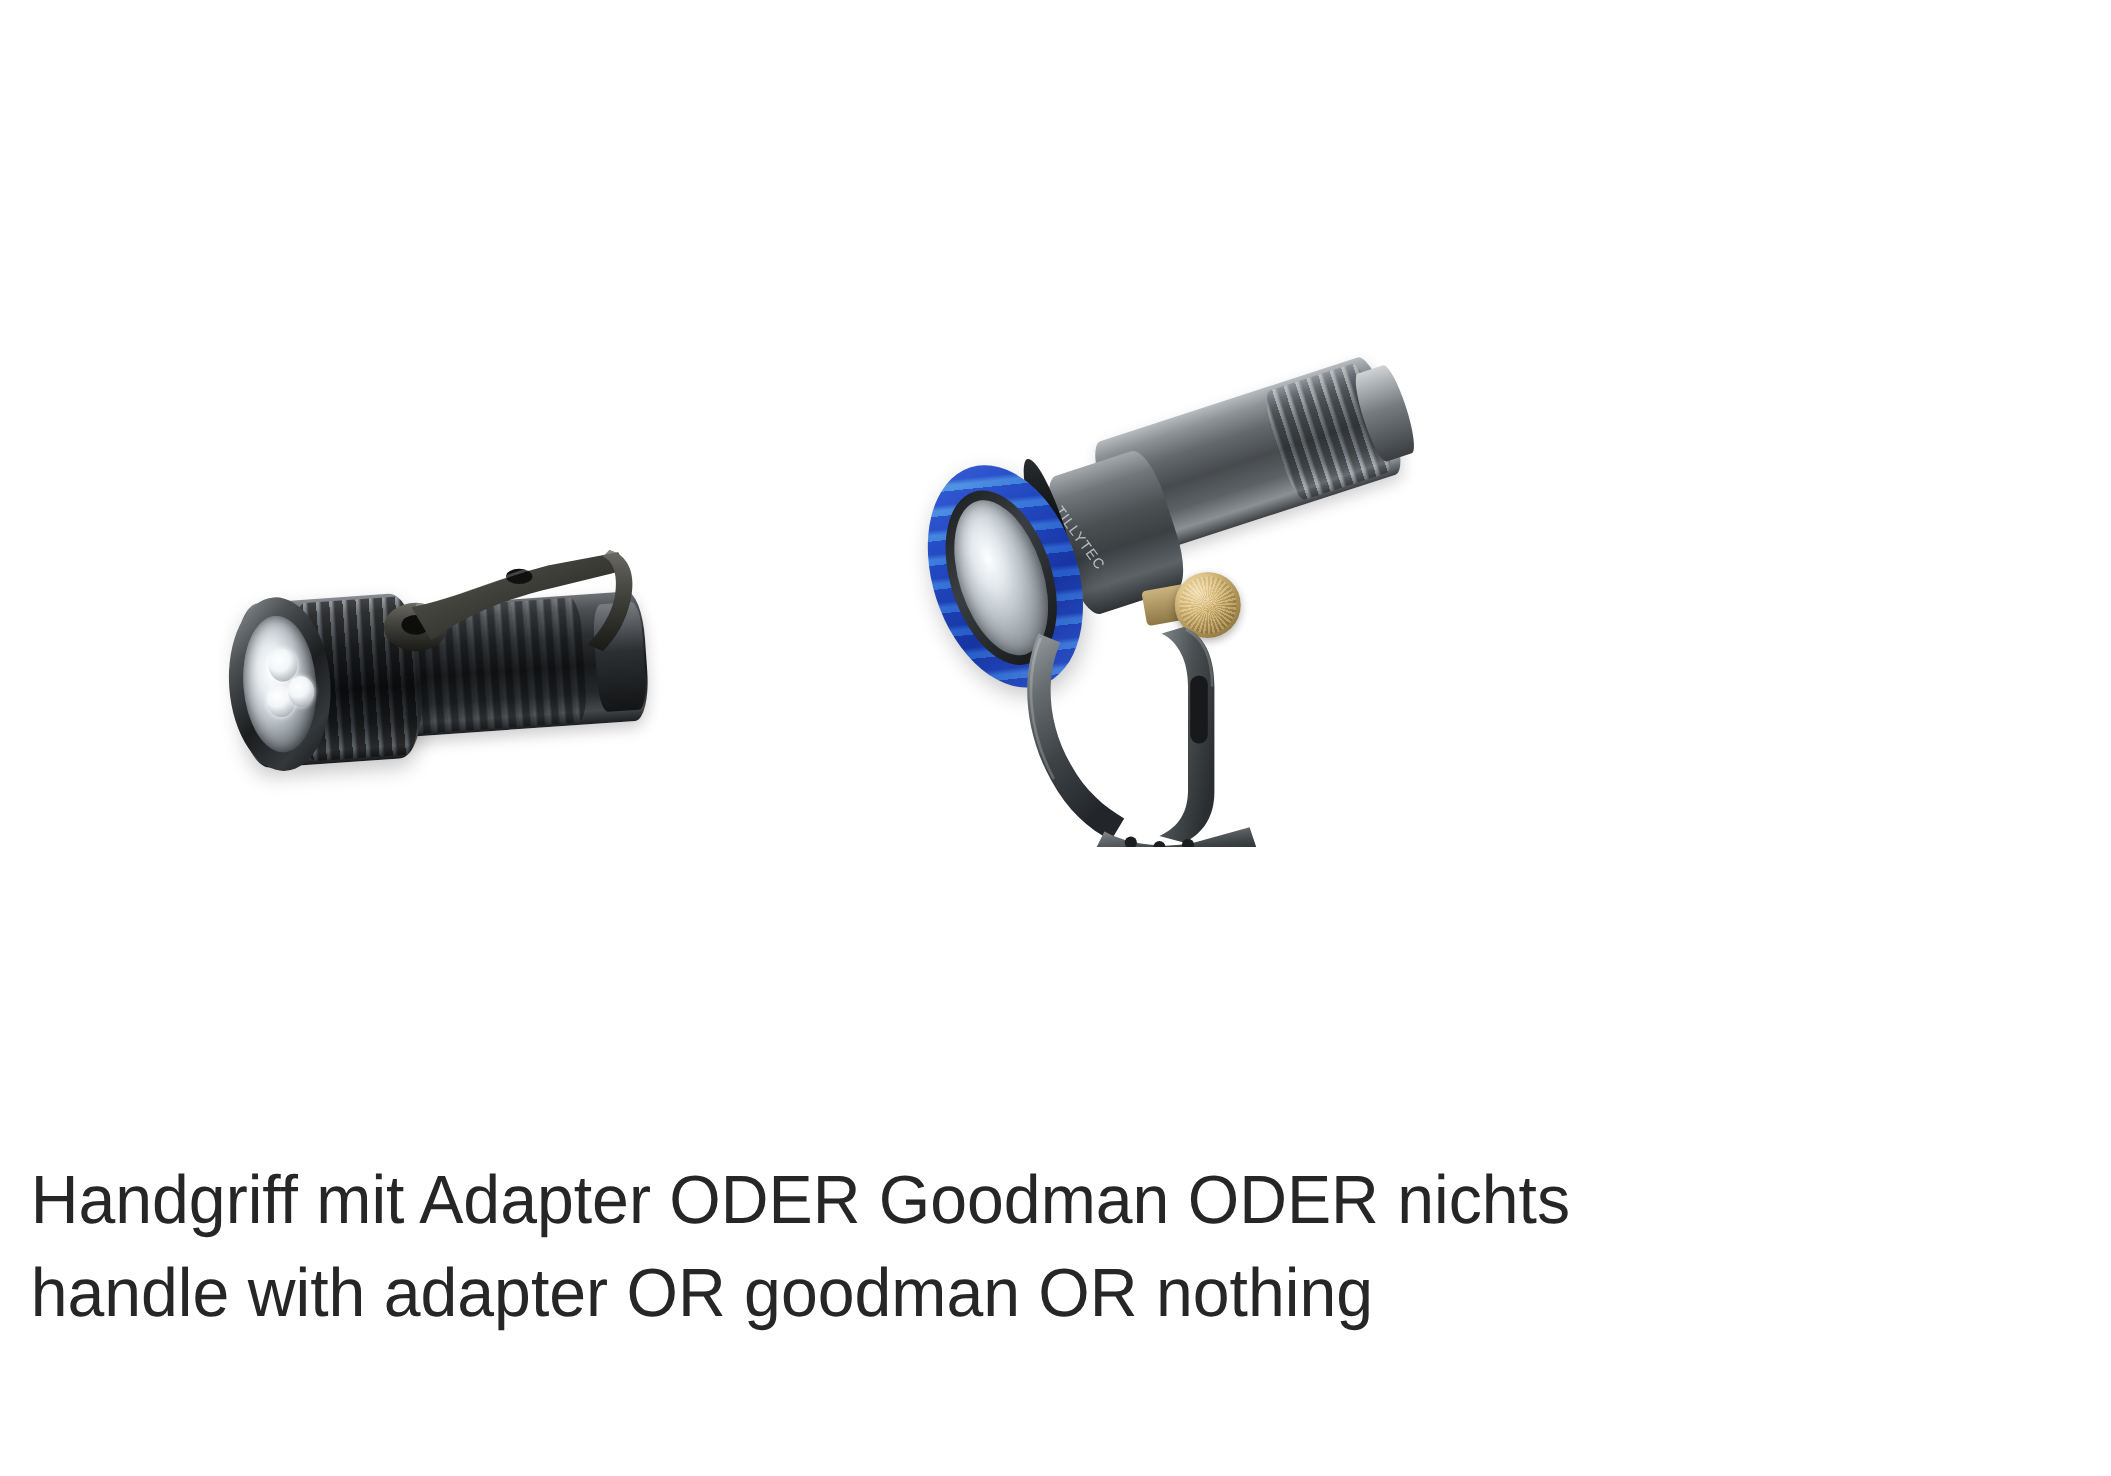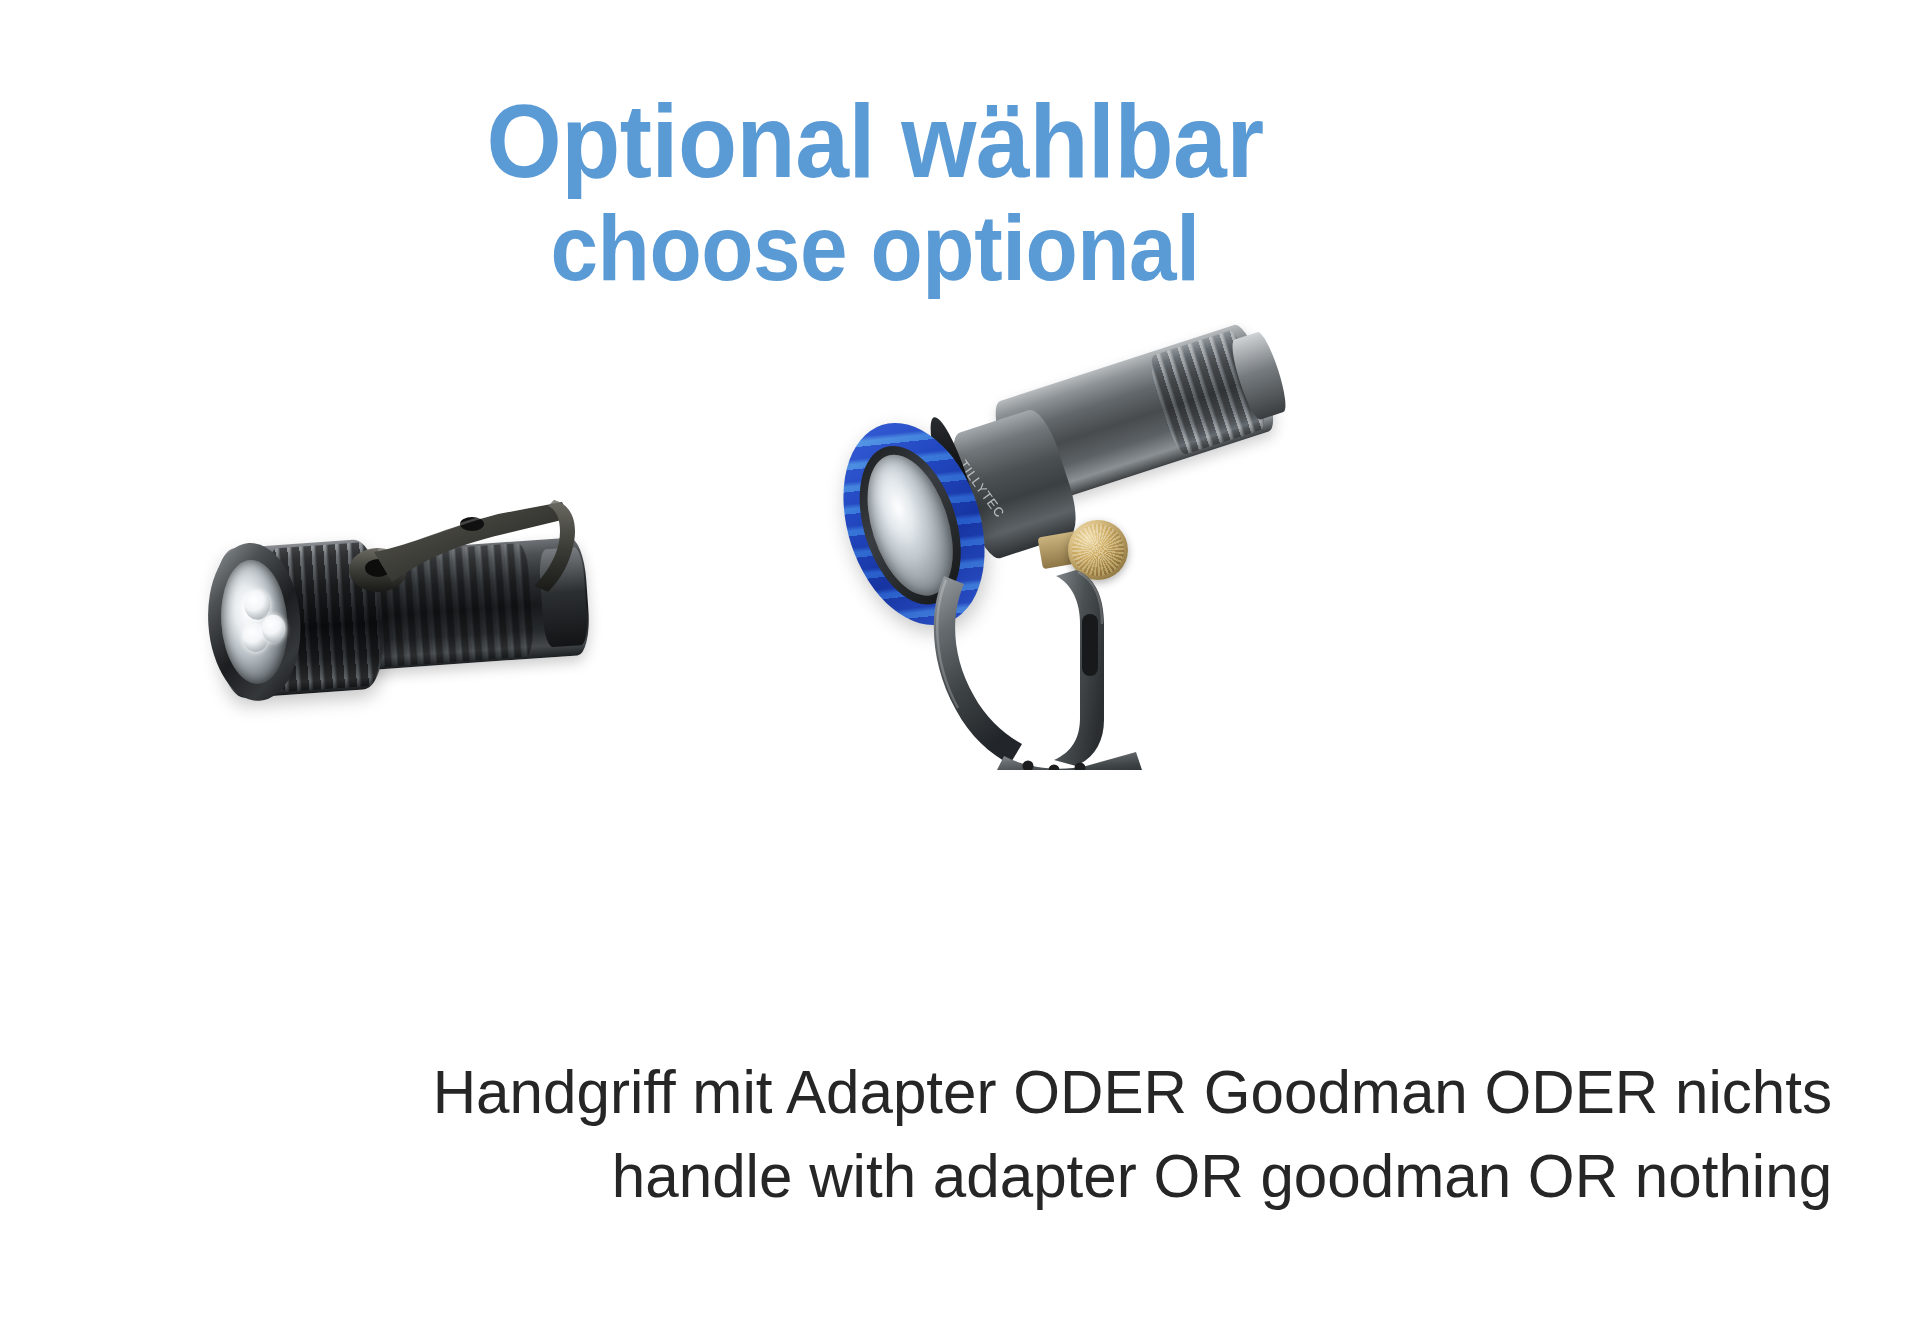--- a/index.html
+++ b/index.html
@@ -325,43 +325,39 @@
     width: 250px;
     height: 200px;
   }
 
   
   .caption-block {
     position: absolute;
     left: 0;
     top: 1050px;
     width: 1860px;
-    text-align: right;
+    text-align: left;
     user-select: none;
   }
   .caption-line {
     display: block;
     color: #262626;
     font-size: 62px;
     line-height: 1.35;
     white-space: nowrap;
     font-family: "Liberation Sans Narrow", "Liberation Sans", "DejaVu Sans", sans-serif;
     transform: scaleX(0.97);
     transform-origin: center center;
   }
 </style>
 </head>
 <body>
 
 <div class="slide">
 
-  <div class="title-block">
-    <span class="title-line title-line-1">Optional wählbar</span>
-    <span class="title-line title-line-2">choose optional</span>
-  </div>
 
   <div class="products">
 
     <div class="product product-left">
       <div class="torch-l">
 
         <div class="tl-body">
           <div class="tl-fins"></div>
           <div class="tl-tail"></div>
         </div>

